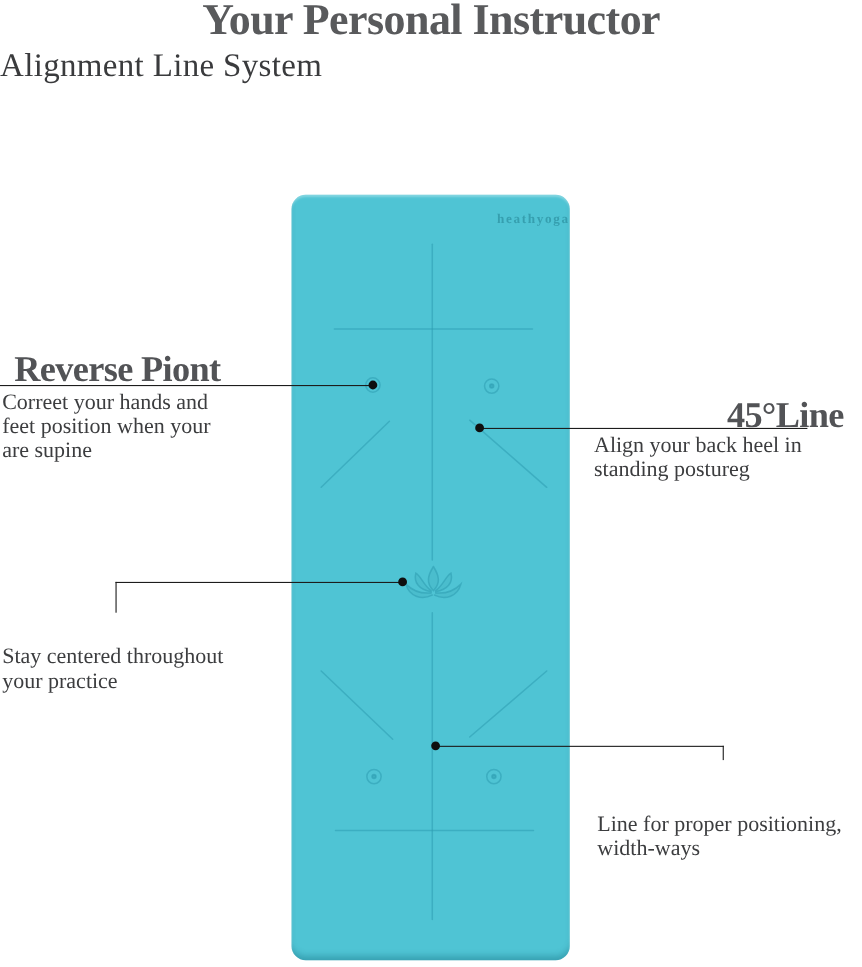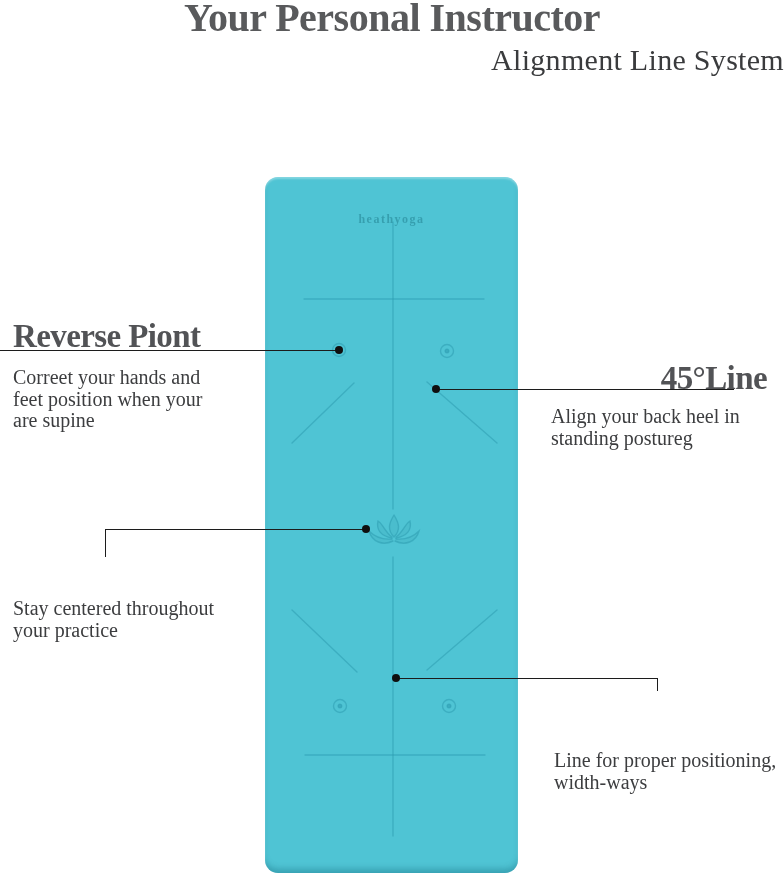--- a/index.html
+++ b/index.html
@@ -6,54 +6,54 @@
   .canvas{
     position:relative;width:784px;height:879px;background:#ffffff;
     font-family:Liberation Serif, serif;overflow:hidden;
   }
   
   .title{
     position:absolute;left:0;right:0;top:-6px;margin:0;text-align:center;
     font-size:40px;font-weight:700;color:#595a5c;letter-spacing:-0.5px;line-height:48px;
   }
   .subtitle{
-    position:absolute;left:0;right:0;top:42px;margin:0;text-align:right;
+    position:absolute;left:0;right:0;top:42px;margin:0;text-align:left;
     font-size:30px;font-weight:400;color:#3a3b3d;letter-spacing:0.3px;line-height:36px;
   }
   
   .mat{
     position:absolute;left:265px;top:177px;width:253px;height:696px;
     background:#4fc4d4;border-radius:13px;
     box-shadow:inset 0 2px 2px rgba(255,255,255,0.30), inset 0 -6px 6px -2px rgba(0,80,100,0.30);
   }
   .mat svg{position:absolute;left:0;top:0;}
   .brand{
-    position:absolute;left:0;right:0;top:15px;text-align:center;
-    font-size:12px;font-weight:700;letter-spacing:1.5px;color:rgba(14,100,115,0.38);margin-top:20px;
+    position:absolute;left:0;right:0;top:15px;text-align:right;
+    font-size:12px;font-weight:700;letter-spacing:1.5px;color:rgba(14,100,115,0.38);
   }
   
   .ann{position:absolute;background:#1c1c1c;}
   .ln-reverse{left:0;top:350px;width:340px;height:1px;}
   .ln-45{left:436px;top:389px;width:298px;height:1px;}
   .ln-cp-h{left:105px;top:529px;width:262px;height:1px;}
   .ln-cp-v{left:105px;top:529px;width:1px;height:28px;}
   .ln-cl-h{left:396px;top:678px;width:262px;height:1px;}
   .ln-cl-v{left:657px;top:678px;width:1px;height:13px;}
   .dot{position:absolute;width:8px;height:8px;border-radius:50%;background:#0f0f0f;}
   .dot-reverse{left:335px;top:346px;}
   .dot-45{left:432px;top:385px;}
   .dot-cp{left:362px;top:525px;}
   .dot-cl{left:392px;top:674px;}
   
   .co-h{
     position:absolute;margin:12px;font-size:33px;font-weight:700;color:#525356;
     letter-spacing:-0.6px;line-height:36px;white-space:pre;
   }
   .co-p{
-    position:absolute;margin:11px;font-size:20px;font-weight:400;color:#3c3d3f;
+    position:absolute;margin:0;font-size:20px;font-weight:400;color:#3c3d3f;
     line-height:21.5px;white-space:pre;
   }
   .h-reverse{left:1px;top:306px;}
   .p-reverse{left:2px;top:356px;}
   .h-45{left:560px;top:348px;width:195px;text-align:right;}
   .p-45{left:540px;top:395px;}
   .h-cp{left:1px;top:550px;}
   .p-cp{left:2px;top:587px;}
   .h-cl{left:543px;top:702px;}
   .p-cl{left:543px;top:739px;}

